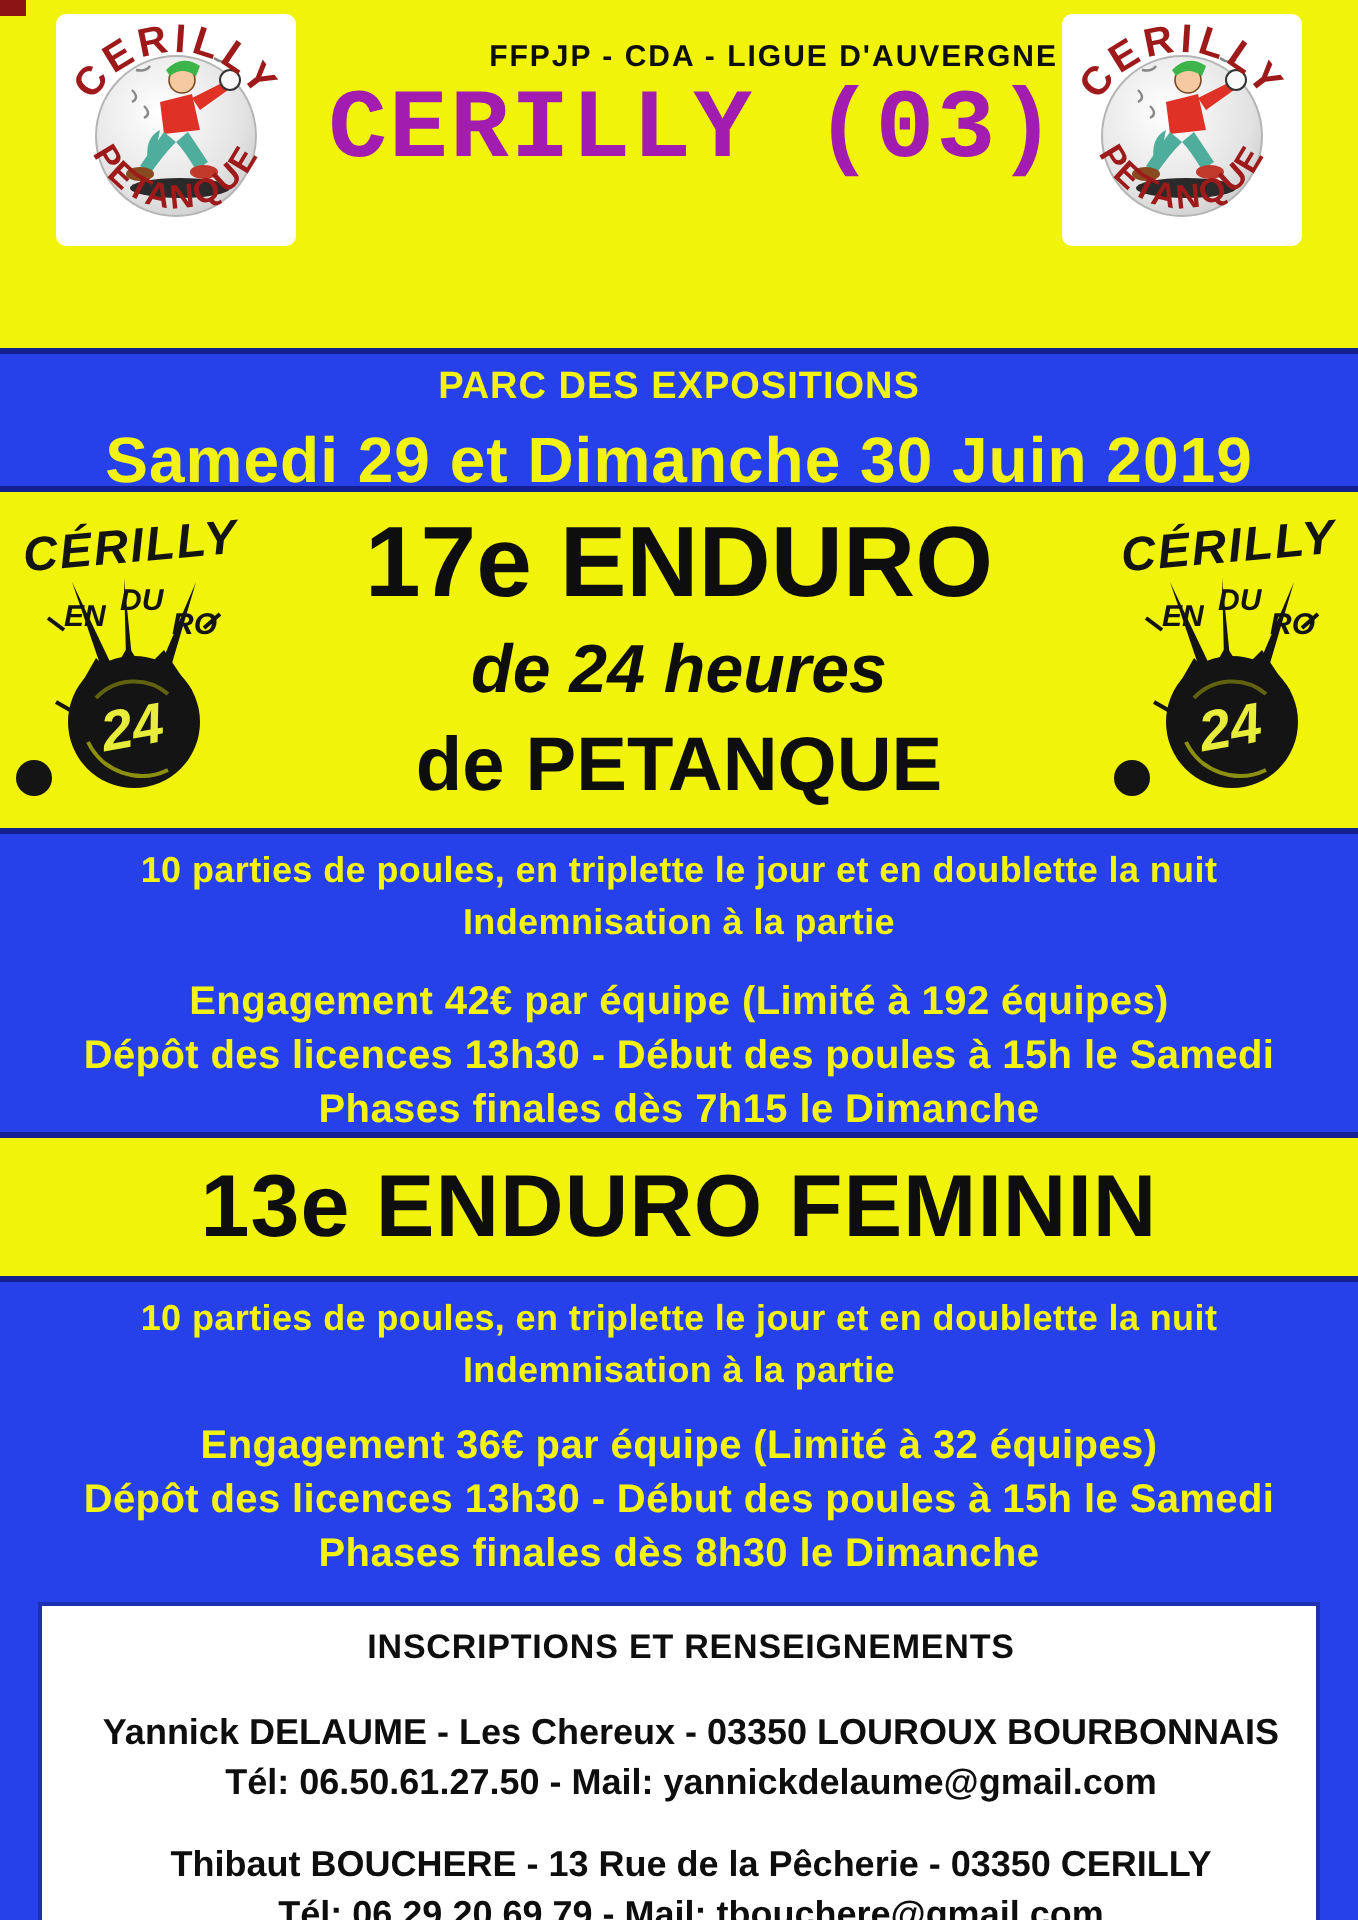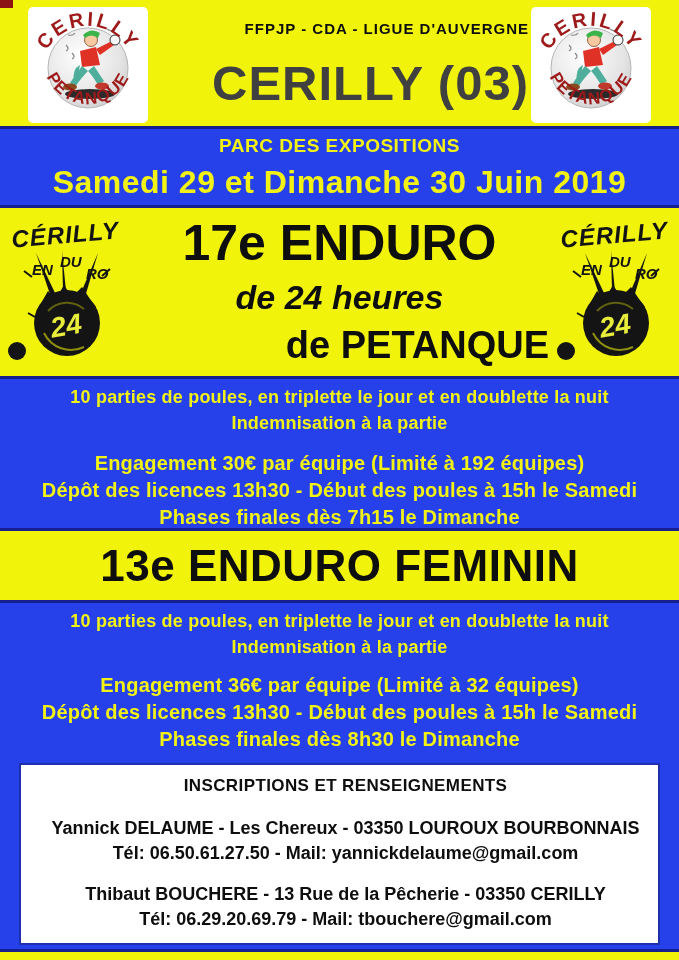--- a/index.html
+++ b/index.html
@@ -14,45 +14,45 @@
     background:#F1F40A;
   }
   
   .band{width:100%;position:relative;}
   .bg-yellow{background:#F1F40A;}
   .bg-blue{
     background:#2640EA;
     box-shadow: inset 0 3px 0 rgba(20,26,130,.85), inset 0 -3px 0 rgba(20,26,130,.85);
   }
   .band-header{height:126px;}
-  .band-blue1{height:82px;text-align:center;padding-top:9px;}
+  .band-blue1{height:72px;text-align:center;padding-top:9px;margin-top:48px;}
   .band-event1{height:168px;display:flex;align-items:center;}
   .band-blue2{height:155px;text-align:center;padding-top:8px;}
   .band-event2-title{height:69px;display:flex;align-items:center;justify-content:center;}
   .band-bottom{height:352px;text-align:center;padding-top:8px;}
   
   .corner-artifact{position:absolute;left:0;top:0;width:13px;height:8px;background:#8C1414;}
   .logo-box{position:absolute;top:7px;width:120px;height:116px;}
   .logo-left{left:28px;}
   .logo-right{right:28px;}
   .header-center{position:absolute;left:150px;right:150px;top:0;height:126px;text-align:right;}
   .fed-line{margin-top:20px;font-size:15px;letter-spacing:1px;color:#0E0E0E;}
-  .main-title{margin-top:18px;font-size:49px;letter-spacing:1px;color:#404040;}
+  .main-title{font-size:49px;letter-spacing:1px;color:#a21caf;font-family:Liberation Mono, monospace;}
   
   .y-small{color:#F2F215;font-size:18px;line-height:26px;letter-spacing:.2px;}
   .y-med{color:#F2F215;font-size:20px;line-height:27px;letter-spacing:.2px;}
   .venue-line{color:#F2F215;font-size:19px;letter-spacing:.5px;}
   .date-line{color:#F2F215;font-size:32px;margin-top:7px;letter-spacing:.5px;}
   .gap12{height:12px;}
   .gap14{height:14px;}
   
   .event1-center{flex:1;text-align:center;color:#0E0E0E;}
   .event1-title{font-size:50px;line-height:54px;}
   .event1-sub1{font-size:34px;line-height:46px;margin-top:4px;font-style:italic;}
-  .event1-sub2{font-size:38px;line-height:46px;margin-top:2px;text-align:right;}
+  .event1-sub2{font-size:38px;line-height:46px;margin-top:2px;}
   .enduro-logo{width:130px;height:158px;flex:0 0 130px;}
   
   .event2-title{font-size:44px;color:#0E0E0E;letter-spacing:.5px;}
   
   .contact-box{
     margin:10px 19px 0 19px;
     height:182px;
     background:#FFFFFF;
     border:2px solid #1E2FB0;
     color:#0E0E0E;
@@ -208,21 +208,21 @@
         <circle cx="17" cy="138" r="9" fill="#141414"></circle>
         <path d="M28 100 l7 4" stroke="#141414" stroke-width="2"></path>
       </g>
     </svg>
   </div>
 
   <div class="band bg-blue band-blue2">
     <div class="y-small">10 parties de poules, en triplette le jour et en doublette la nuit</div>
     <div class="y-small">Indemnisation à la partie</div>
     <div class="gap14"></div>
-    <div class="y-med">Engagement 30€ par équipe (Limité à 192 équipes)</div>
+    <div class="y-med">Engagement 42€ par équipe (Limité à 192 équipes)</div>
     <div class="y-med">Dépôt des licences 13h30 - Début des poules à 15h le Samedi</div>
     <div class="y-med">Phases finales dès 7h15 le Dimanche</div>
   </div>
 
   <div class="band bg-yellow band-event2-title">
     <div class="event2-title">13e ENDURO FEMININ</div>
   </div>
 
   <div class="band bg-blue band-bottom">
     <div class="y-small">10 parties de poules, en triplette le jour et en doublette la nuit</div>

